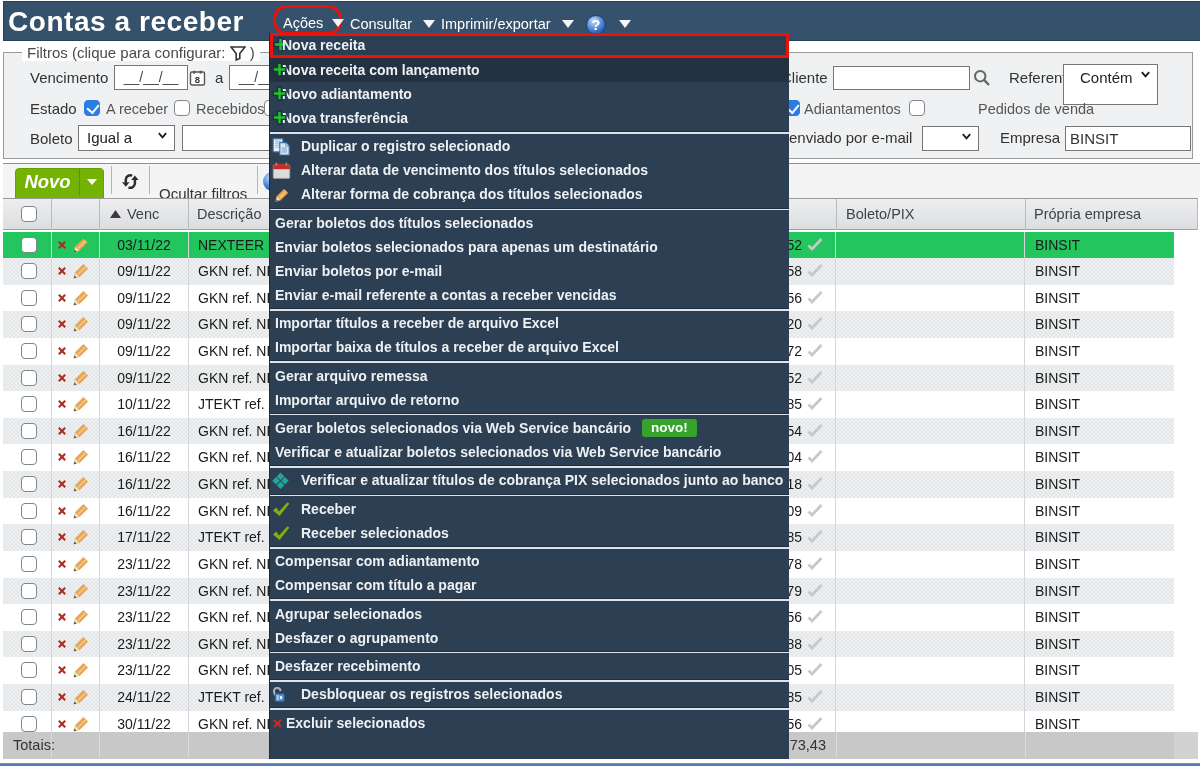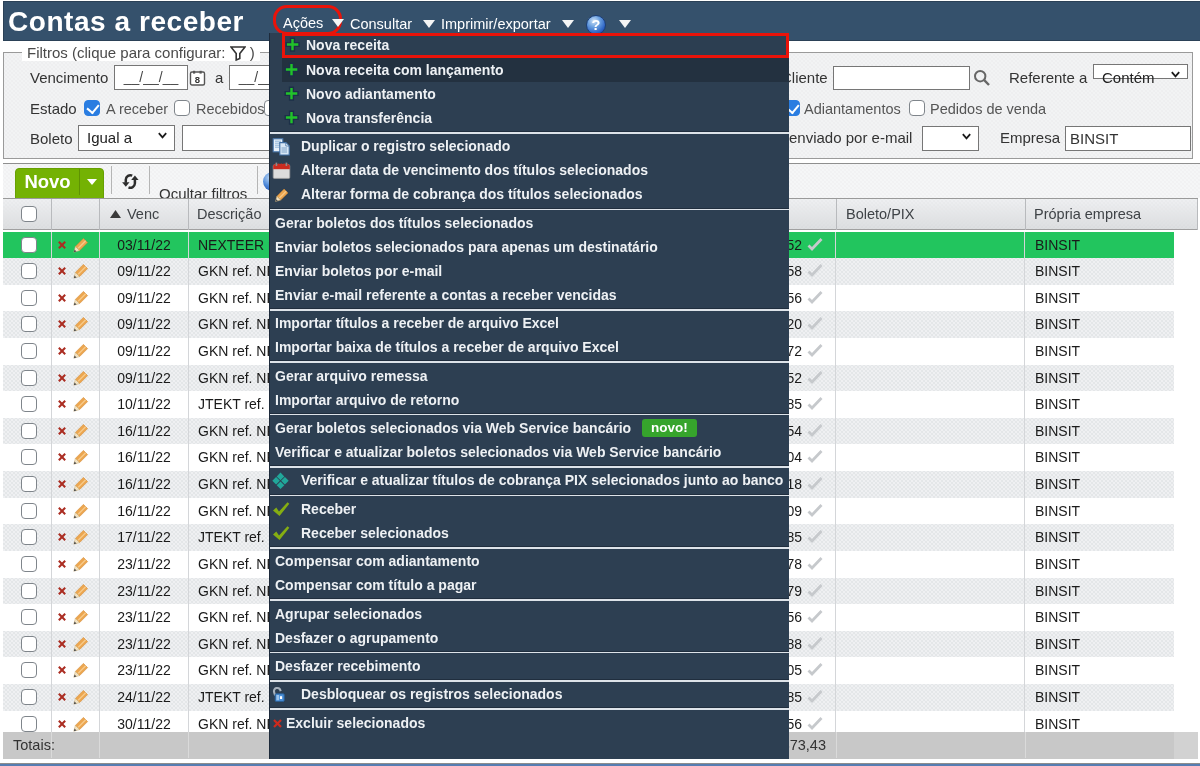--- a/index.html
+++ b/index.html
@@ -29,21 +29,21 @@
 .fsel .chev { position:absolute; right:6px; top:50%; margin-top:-4px; }
 .chev { display:inline-block; width:9px; height:9px; }
 .cbx { position:absolute; width:16px; height:16px; border:1.5px solid #7f858b; border-radius:4px; background:#fff; }
 .cbx.on { background:#2a7de1; border-color:#2a7de1; }
 .cbx.on::after { content:""; position:absolute; left:3.5px; top:1px; width:6px; height:9px; border:solid #fff; border-width:0 2.5px 2.5px 0; transform:rotate(40deg); }
 .glabel { position:absolute; font-size:14.5px; color:#555; }
 
 
 #toolbar { position:absolute; left:3px; top:163px; width:1197px; height:35px; border-top:1px solid #8f8f8f; background:#f5f6f7;
 background-image:radial-gradient(#ebeced 0.55px, rgba(0,0,0,0) 0.8px), radial-gradient(#ebeced 0.55px, rgba(0,0,0,0) 0.8px); background-size:4px 4px; background-position:0 0, 2px 2px; }
-#btn-novo { position:absolute; left:12px; top:4px; width:89px; height:39px; background:#74b203; border:1px solid #67a002; border-radius:4px; }
+#btn-novo { position:absolute; left:12px; top:4px; width:89px; height:39px; background:#74b203; border:1px solid #67a002; border-radius:4px;font-style:italic; }
 #btn-novo .main { position:absolute; left:0; top:0; width:64px; height:25.5px; color:#fff; font-size:18.5px; font-weight:bold; text-align:center; line-height:25px; border-right:1px solid #5f9202; }
 #btn-novo .arr { position:absolute; left:64px; top:0; width:23px; height:25.5px; text-align:center; }
 #btn-novo .arr .tri2 { display:inline-block; width:0; height:0; border-left:5px solid transparent; border-right:5px solid transparent; border-top:6.5px solid #fff; margin-top:10px; }
 .tsep { position:absolute; top:2px; height:28px; width:1px; background:#b5b5b5; }
 #tb-refresh { position:absolute; left:118px; top:9px; }
 #tb-ocultar { position:absolute; left:156px; top:21px; font-size:15px; color:#333; }
 
 
 #thead { position:absolute; left:0; top:198px; width:1198px; height:31.5px; border-top:1px solid #9a9a9a; border-bottom:1px solid #a0a0a0; background:linear-gradient(#eff0f2,#dadcde);
 background-image:radial-gradient(#e4e5e7 0.55px, rgba(0,0,0,0) 0.8px), radial-gradient(#e4e5e7 0.55px, rgba(0,0,0,0) 0.8px), linear-gradient(#eff0f2,#dadcde); background-size:4px 4px, 4px 4px, 100% 100%; background-position:0 0, 2px 2px, 0 0; }
@@ -67,21 +67,21 @@
 .pencil { position:absolute; left:18px; top:3px; }
 #totrow { position:absolute; left:0; top:731.5px; width:1174px; height:27px; background:#c8c8c8; font-size:14.5px; color:#333; }
 #totrow span { position:absolute; top:0; height:26.5px; line-height:26.5px; }
 #totrow i { position:absolute; top:0; height:26.5px; width:1px; background:#dadada; }
 #totfill { position:absolute; left:1174px; top:731.5px; width:24px; height:27px; background:#d2d2d2; }
 #bottombar { position:absolute; left:0; top:762.5px; width:1200px; height:3.5px; background:#567db2; border-top:1px solid #8d8d8d; }
 
 
 #menu { position:absolute; left:269px; top:33px; width:520px; height:726px; background:#2d3f52; border-left:1px solid #1d2a3a; z-index:10; }
 .mitem { position:relative; height:24px; line-height:24px; color:#eef1f4; font-size:14px; font-weight:bold; padding-left:31px; white-space:nowrap; }
-.mitem.plus { padding-left:24px;margin-left:12px; }
+.mitem.plus { padding-left:12px; }
 .mitem.xic { padding-left:16px; }
 .mitem.noic { padding-left:5px; }
 .mic { position:absolute; left:2px; top:4px; }
 .msep { height:4.4px; position:relative; }
 .msep i { position:absolute; left:0; right:0; top:1.2px; height:2.6px; background:linear-gradient(#202e3e 1px, #dde3e9 1px); }
 #mi-first { border:3px solid #ea1309; height:25px; line-height:19px; background:#2c3e51; }
 #mi-first .mic { top:1px; left:0; }
 #mi-first span { position:relative; left:-3px; }
 .novo { display:inline-block; background:#36a42c; color:#fff; border-radius:3px; padding:1.5px 9px 2.5px; font-size:13.5px; margin-left:7px; line-height:14px; position:relative; top:-1px; }
 </style></head><body>
@@ -111,34 +111,34 @@
 <span class="flabel" style="left:215px; top:69px;">a</span>
 <span class="finput" style="left:229px; top:65px; width:74px; height:25px; text-align:center; line-height:23px; color:#444;">__/__/__</span>
 
 <span class="flabel" style="left:781px; top:69px;">Cliente</span>
 <span class="finput" style="left:833px; top:66px; width:137px; height:24px;"></span>
 <svg style="position:absolute; left:973px; top:69px;" width="18" height="18" viewBox="0 0 18 18">
     <circle cx="7.2" cy="7.2" r="5.2" fill="none" stroke="#666" stroke-width="2"></circle>
     <line x1="11.2" y1="11.2" x2="16" y2="16" stroke="#666" stroke-width="2.4"></line>
   </svg>
 <span class="flabel" style="left:1009px; top:69px;">Referente a</span>
-<span class="fsel" style="left:1093px; top:64px; width:95px; height:15px; line-height:25px; padding-left:8px;">Contém<svg class="chev" style="position:absolute; right:7px; top:9px;" width="11" height="8" viewBox="0 0 11 8">
+<span class="fsel" style="left:1063px; top:64px; width:95px; height:41px; line-height:25px; padding-left:16px;">Contém<svg class="chev" style="position:absolute; right:7px; top:9px;" width="11" height="8" viewBox="0 0 11 8">
       <path d="M1 1.2 L5.5 6.2 L10 1.2" fill="none" stroke="#1a1a1a" stroke-width="2.2"></path>
     </svg></span>
 
 <span class="flabel" style="left:30px; top:100px;">Estado</span>
 <span class="cbx on" style="left:84px; top:100px;"></span>
 <span class="glabel" style="left:106px; top:101px;">A receber</span>
 <span class="cbx" style="left:174px; top:100px;"></span>
 <span class="glabel" style="left:196px; top:101px;">Recebidos</span>
 <span class="cbx" style="left:264px; top:100px;"></span>
 <span class="cbx on" style="left:784px; top:100px;"></span>
 <span class="glabel" style="left:804px; top:101px;">Adiantamentos</span>
 <span class="cbx" style="left:909px; top:100px;"></span>
-<span class="glabel" style="left:930px; top:101px;text-align:center;">Pedidos de venda</span>
+<span class="glabel" style="left:978px; top:101px;text-align:center;">Pedidos de venda</span>
 
 <span class="flabel" style="left:30px; top:130px;">Boleto</span>
 <span class="fsel" style="left:78px; top:125px; width:97px; height:26px; line-height:24px; padding-left:8px;">Igual a<svg class="chev" style="position:absolute; right:7px; top:9px;" width="11" height="8" viewBox="0 0 11 8">
       <path d="M1 1.2 L5.5 6.2 L10 1.2" fill="none" stroke="#1a1a1a" stroke-width="2.2"></path>
     </svg></span>
 <span class="finput" style="left:182px; top:125px; width:170px; height:26px;"></span>
 <span class="flabel" style="left:789px; top:129px;">enviado por e-mail</span>
 <span class="fsel" style="left:922px; top:126px; width:57px; height:25px;">
     <svg class="chev" style="position:absolute; right:7px; top:9px;" width="11" height="8" viewBox="0 0 11 8">
       <path d="M1 1.2 L5.5 6.2 L10 1.2" fill="none" stroke="#1a1a1a" stroke-width="2.2"></path>

